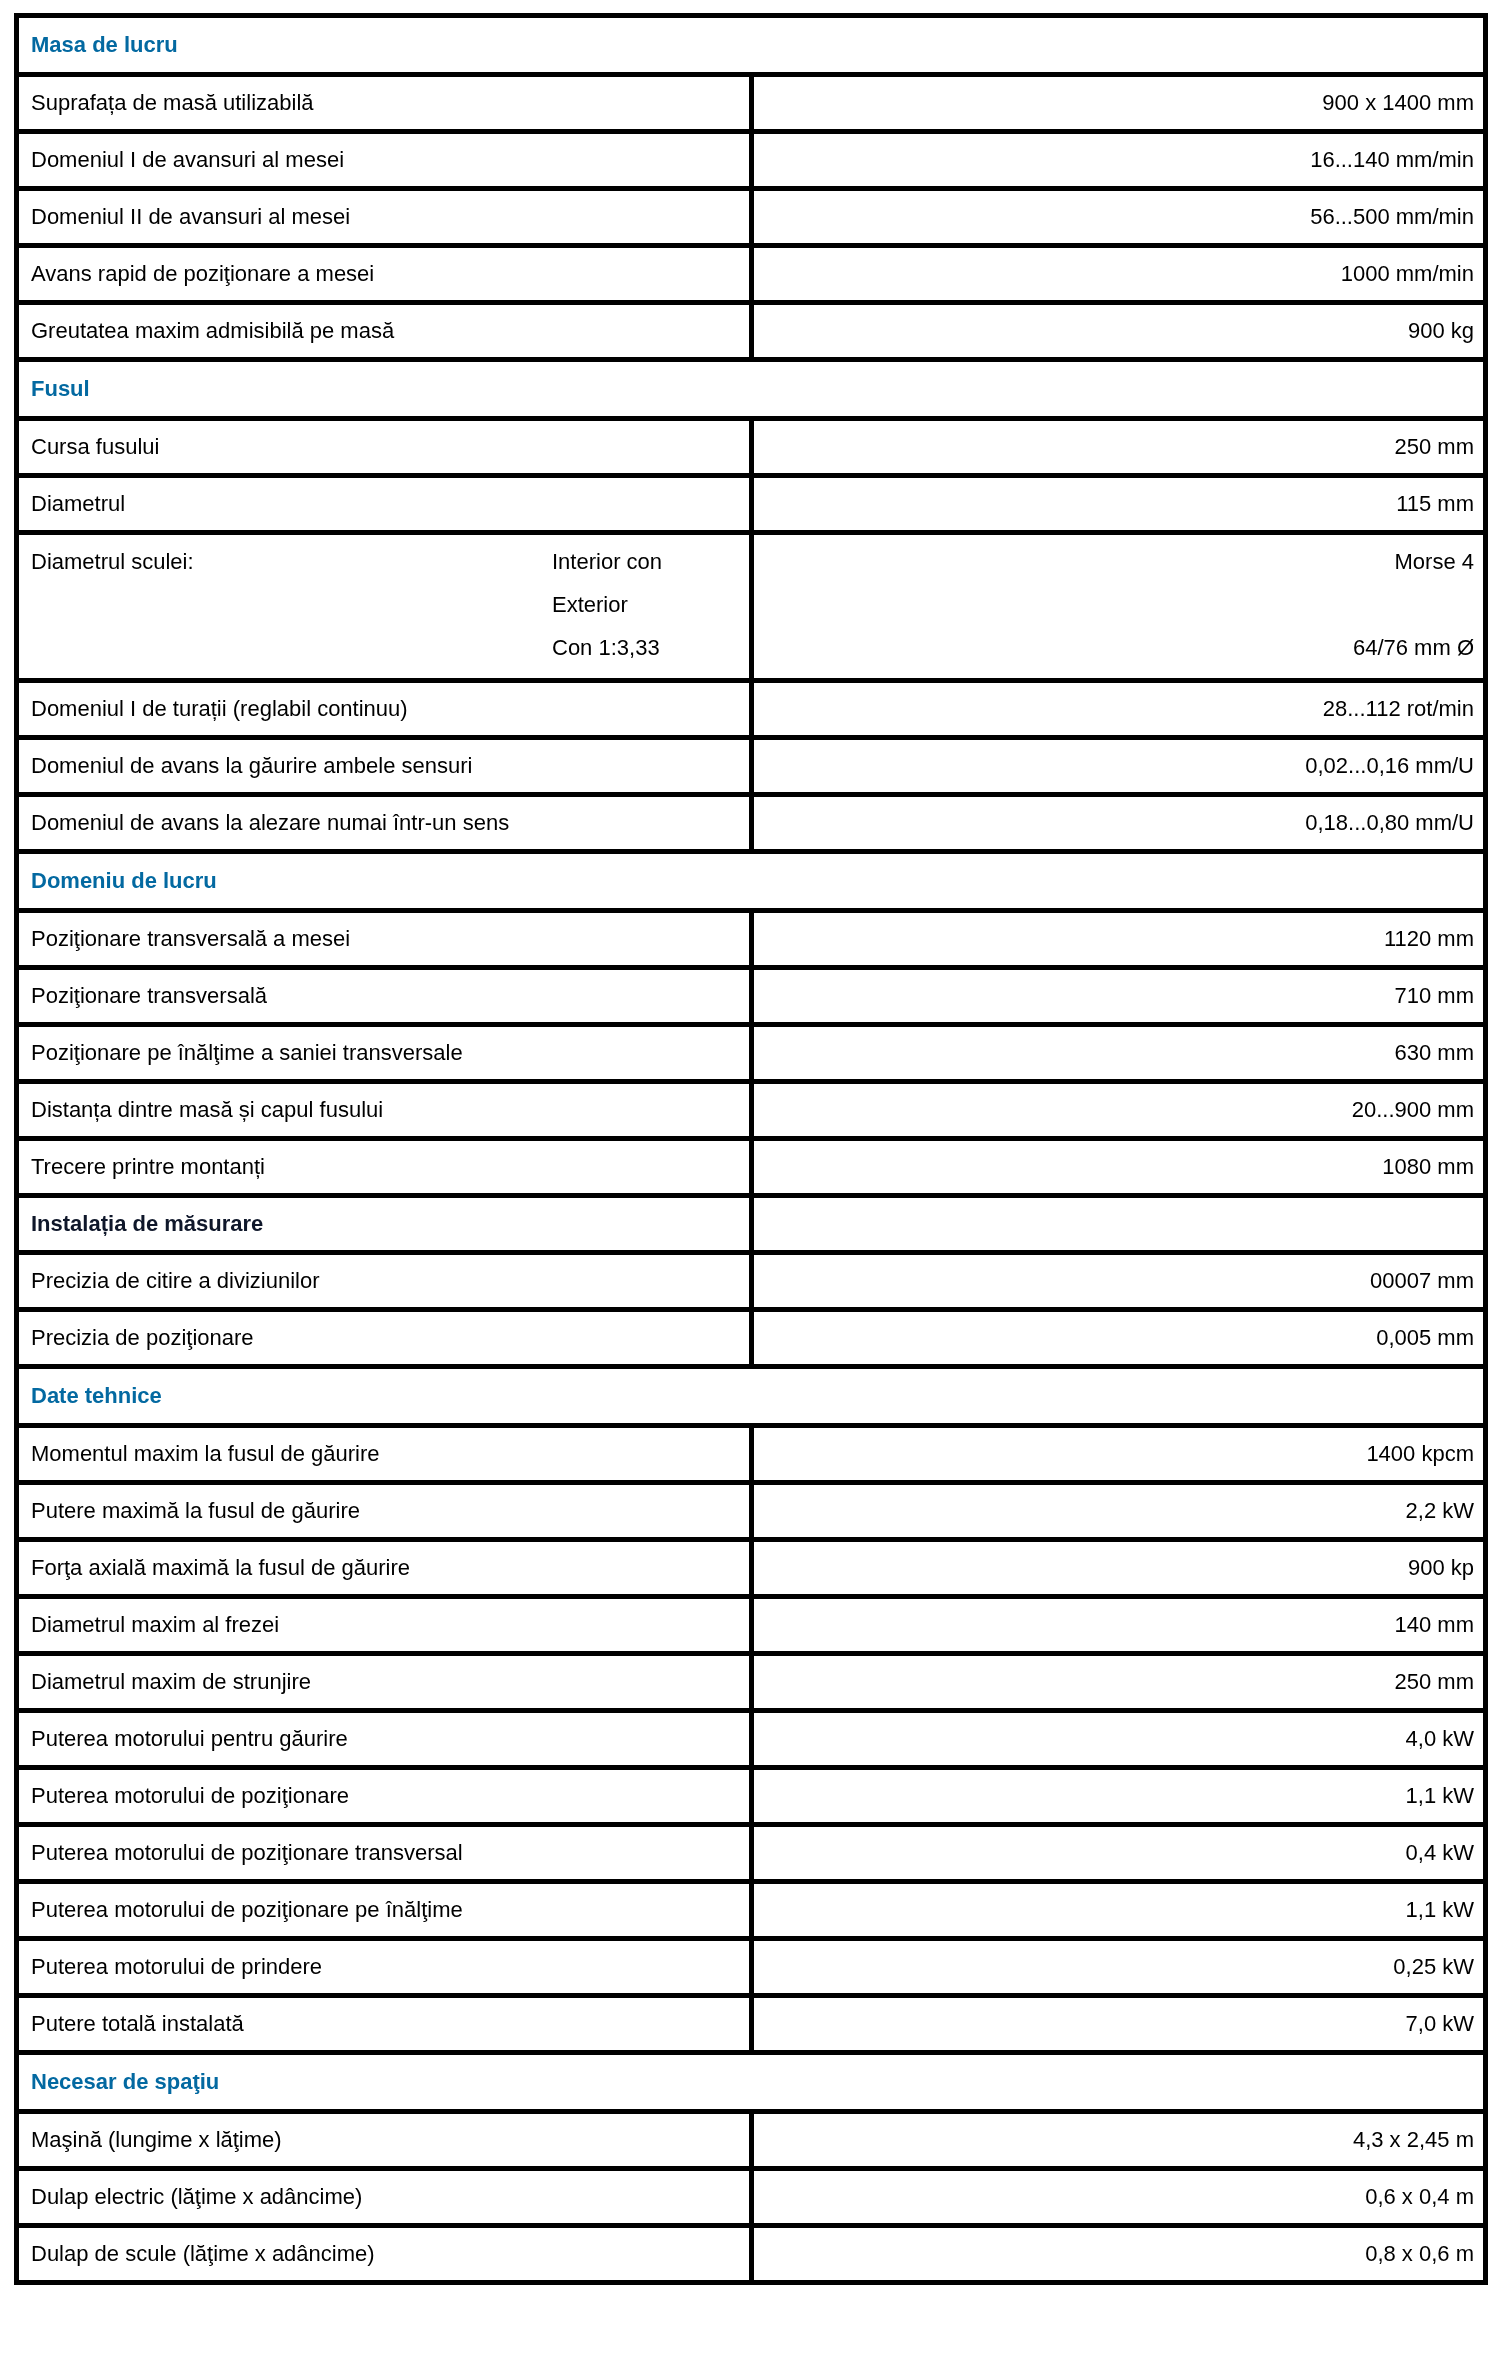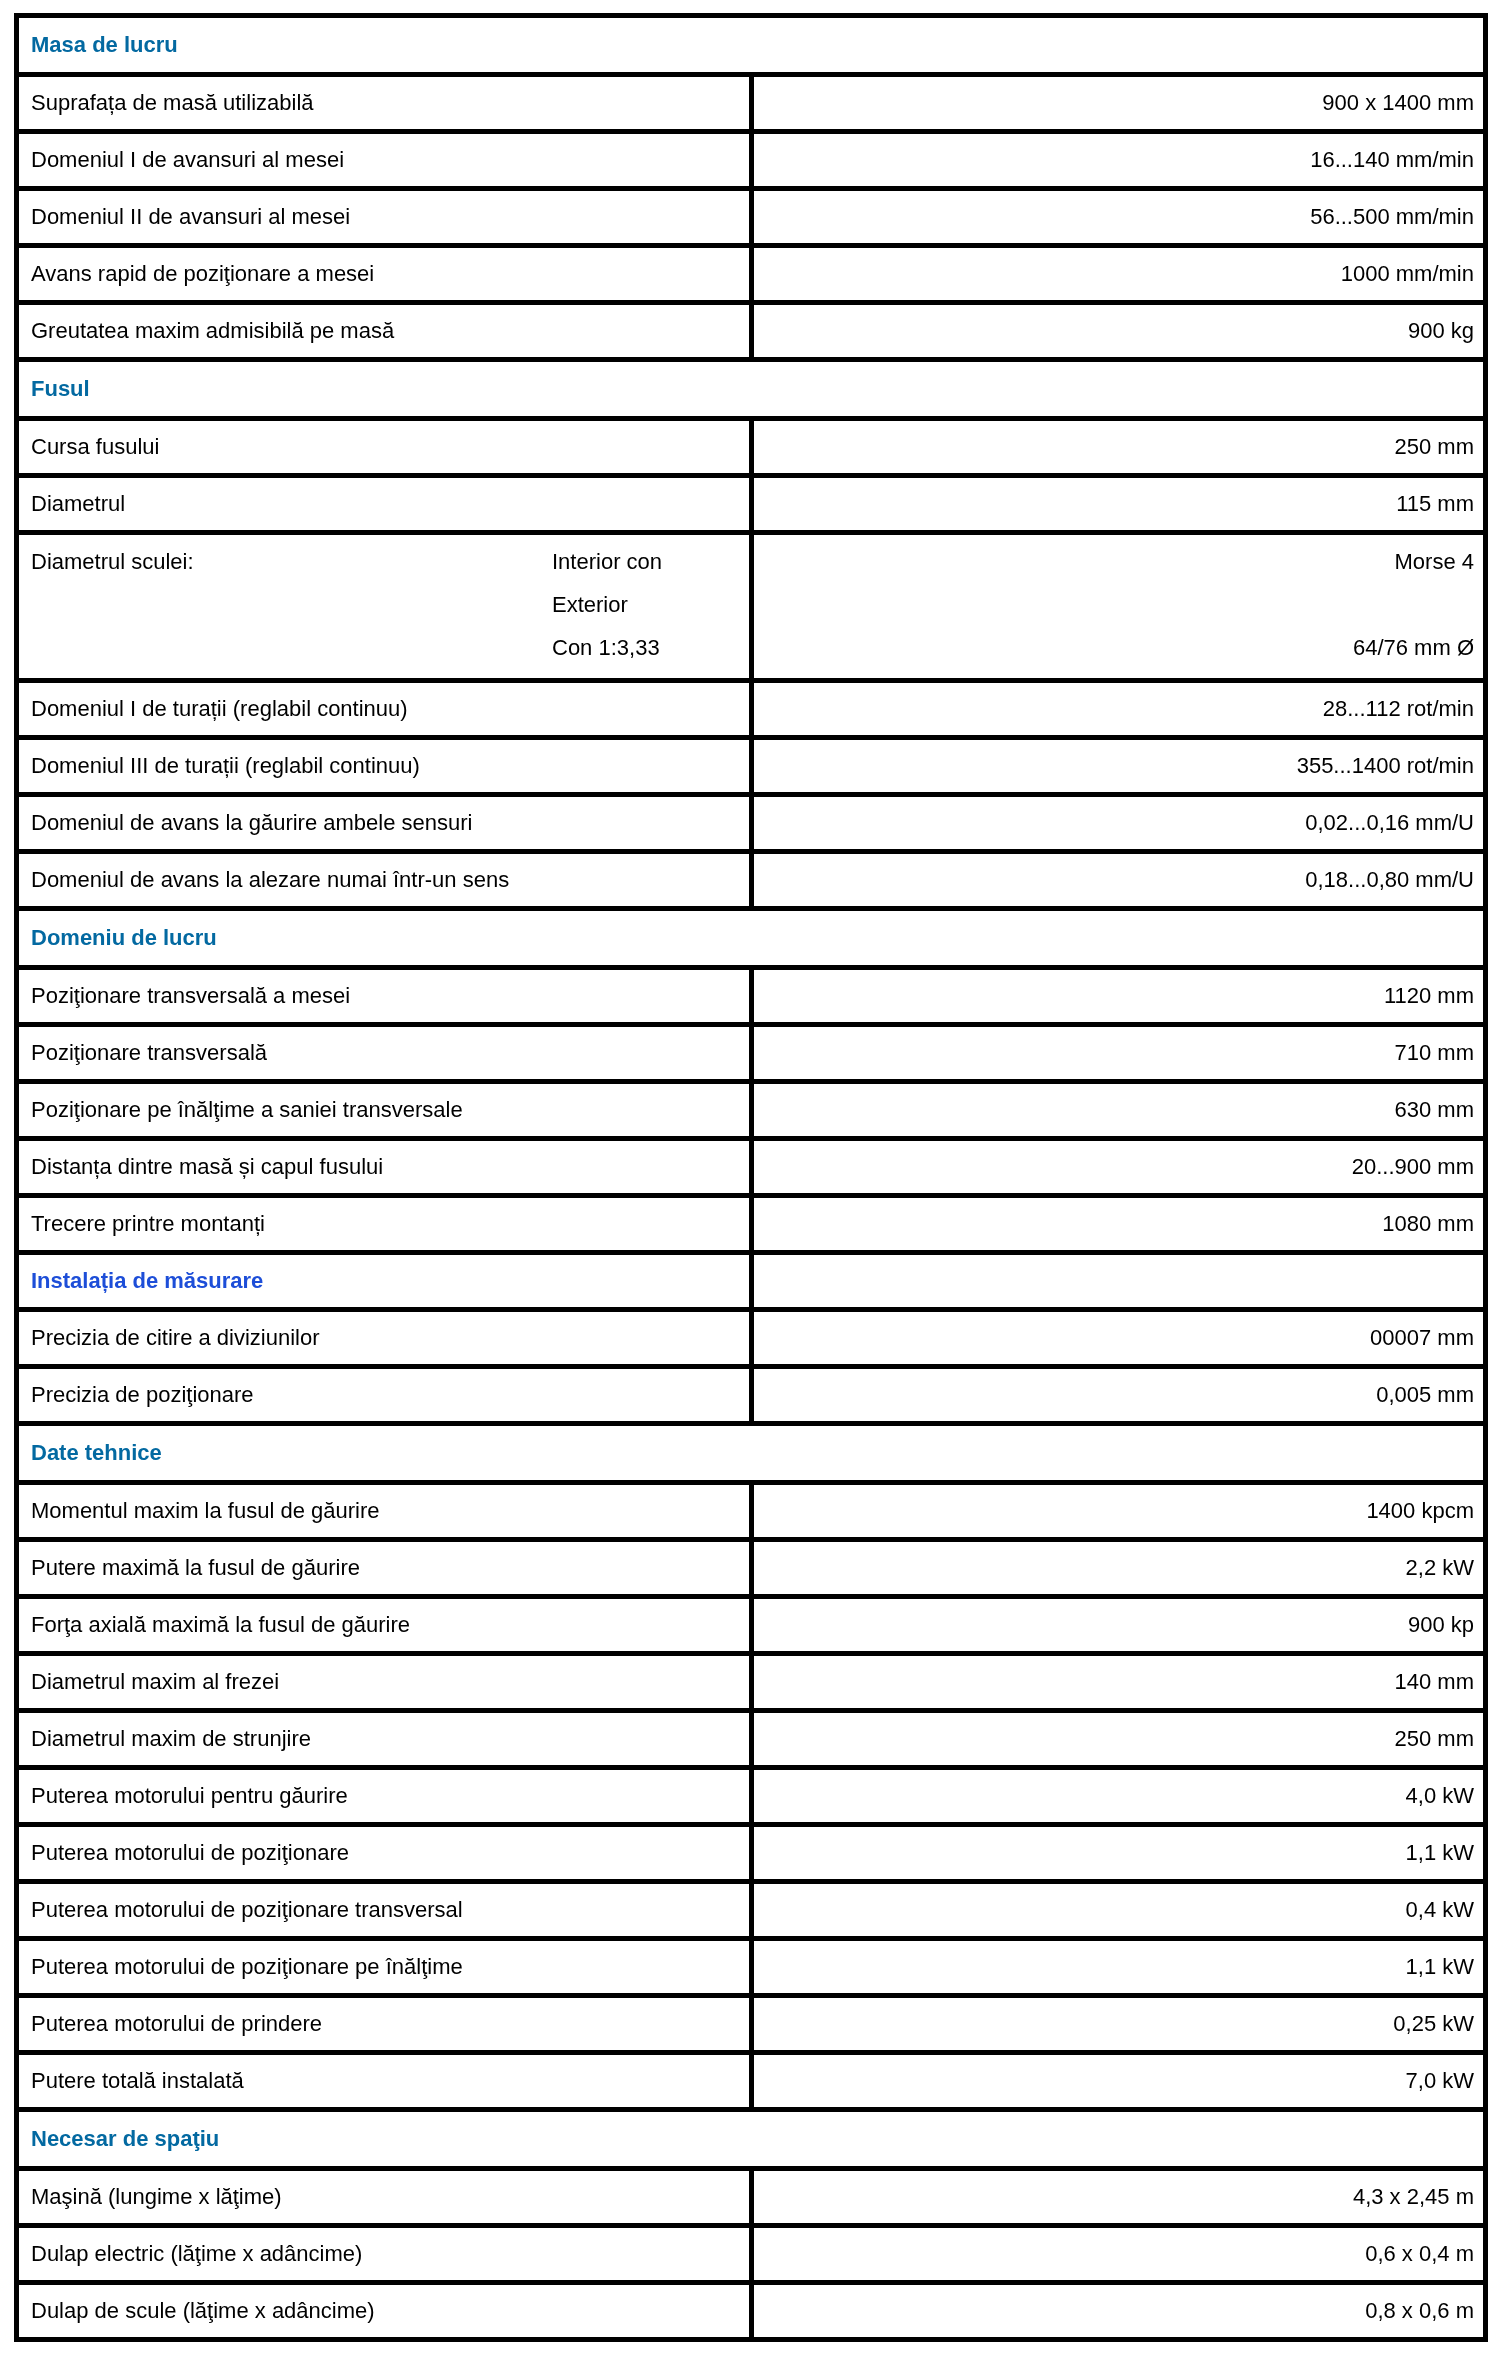--- a/index.html
+++ b/index.html
@@ -33,21 +33,21 @@
     height: 52px;
     text-align: right;
     padding: 0 9px 0 4px;
   }
   tr.section td {
     font-weight: bold;
     color: #0369a1;
     padding-left: 12px;
     height: 52px;
   }
-  tr.section-black td.label { font-weight: bold; color: #1d4ed8; }
+  tr.section-black td.label { font-weight: bold; color: #0f172a; }
   tr.tall td { vertical-align: top; }
   tr.tall td.label { height: 138px; padding-top: 5px; }
   tr.tall td.value { height: 138px; padding-top: 5px; }
   .multi-wrap { display: flex; align-items: flex-start; }
   .multi-label { flex: 0 0 521px; line-height: 43px; }
   .sub-lines div, .val-lines div { line-height: 43px; height: 43px; white-space: nowrap; }
 </style>
 </head>
 <body>
 
@@ -104,24 +104,20 @@
             <div></div>
             <div>64/76 mm Ø</div>
           </div>
         </td>
       </tr>
       <tr class="item">
         <td class="label">Domeniul I de turații (reglabil continuu)</td>
         <td class="value">28...112 rot/min</td>
       </tr>
       <tr class="item">
-        <td class="label">Domeniul III de turații (reglabil continuu)</td>
-        <td class="value">355...1400 rot/min</td>
-      </tr>
-      <tr class="item">
         <td class="label">Domeniul de avans la găurire ambele sensuri</td>
         <td class="value">0,02...0,16 mm/U</td>
       </tr>
       <tr class="item">
         <td class="label">Domeniul de avans la alezare numai într-un sens</td>
         <td class="value">0,18...0,80 mm/U</td>
       </tr>
       <tr class="section">
         <td colspan="2">Domeniu de lucru</td>
       </tr>

